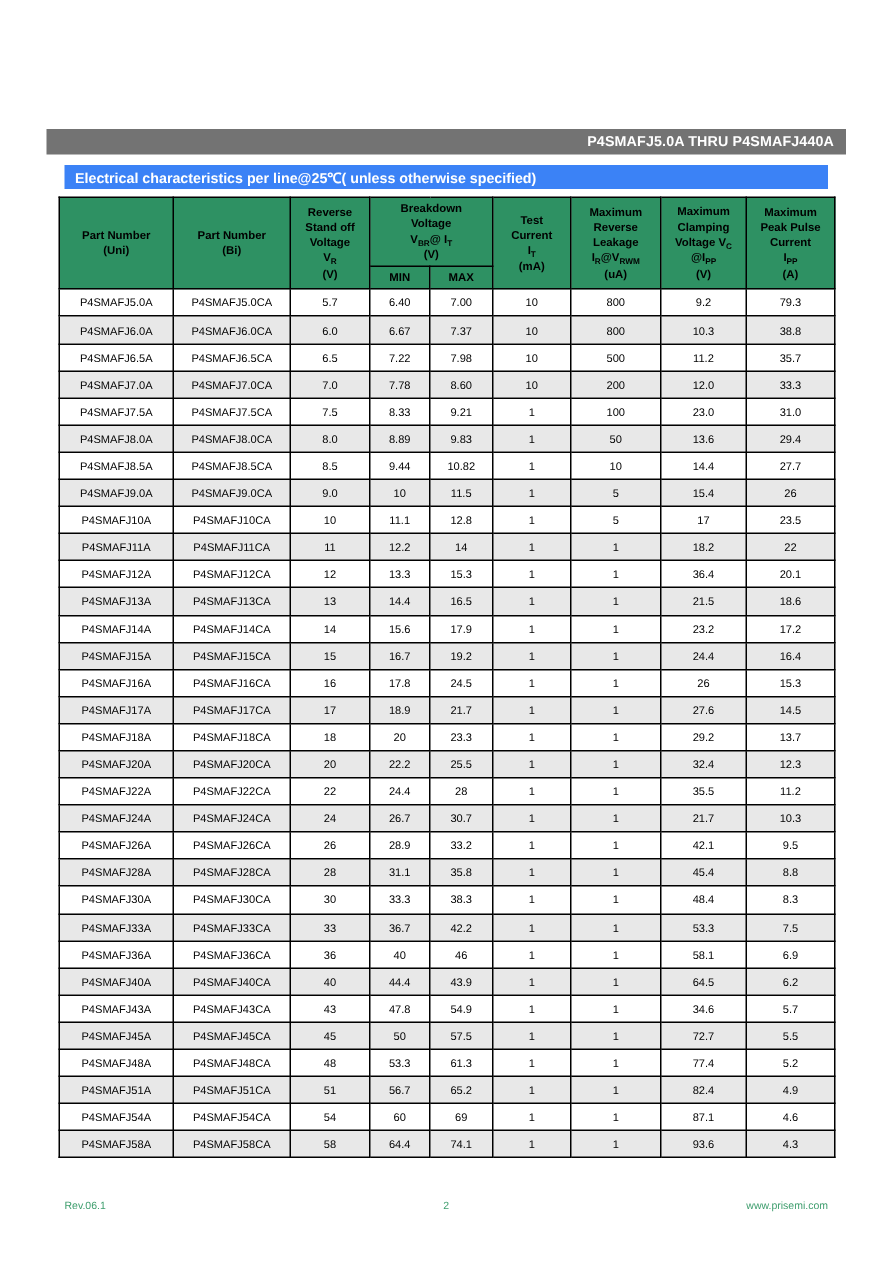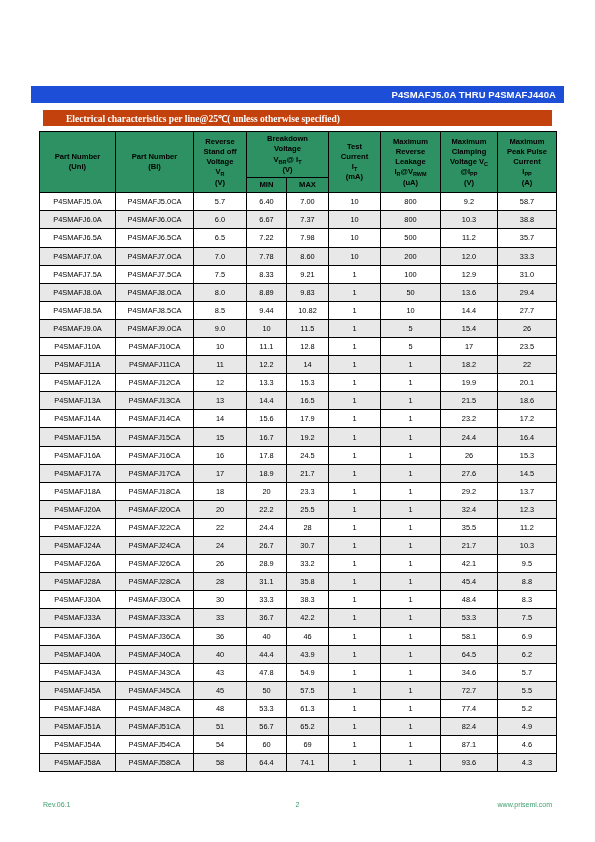--- a/index.html
+++ b/index.html
@@ -22,48 +22,47 @@
     height: 842px;
   }
 
   
   .title-bar {
     position: absolute;
     left: 31px;
     top: 86px;
     width: 533px;
     height: 17px;
-    background: #1d4ed8;
+    background: #737373;
     color: #ffffff;
     font-size: 9.5px;
     font-weight: bold;
     display: flex;
     align-items: center;
     justify-content: flex-end;
     padding-right: 8px;
     box-sizing: border-box;
     letter-spacing: 0.1px;
   }
 
   
   .section-bar {
     position: absolute;
     left: 43px;
     top: 110px;
     width: 509px;
     height: 16px;
-    background: #c2410c;
+    background: #3b82f6;
     color: #ffffff;
     font-size: 9.5px;
     font-weight: bold;
     display: flex;
     align-items: center;
-    padding-left: 23px;
+    padding-left: 7px;
     box-sizing: border-box;
-    font-family: Liberation Serif, serif;
   }
 
   
   .tbl-wrap {
     position: absolute;
     left: 39px;
     top: 131px;
     width: 517px;
   }
   table.spec {
@@ -211,21 +210,21 @@
       <tbody id="spec-body">
           <tr>
             <td>P4SMAFJ5.0A</td>
             <td>P4SMAFJ5.0CA</td>
             <td>5.7</td>
             <td>6.40</td>
             <td>7.00</td>
             <td>10</td>
             <td>800</td>
             <td>9.2</td>
-            <td>58.7</td>
+            <td>79.3</td>
           </tr>
           <tr class="alt">
             <td>P4SMAFJ6.0A</td>
             <td>P4SMAFJ6.0CA</td>
             <td>6.0</td>
             <td>6.67</td>
             <td>7.37</td>
             <td>10</td>
             <td>800</td>
             <td>10.3</td>
@@ -254,21 +253,21 @@
             <td>33.3</td>
           </tr>
           <tr>
             <td>P4SMAFJ7.5A</td>
             <td>P4SMAFJ7.5CA</td>
             <td>7.5</td>
             <td>8.33</td>
             <td>9.21</td>
             <td>1</td>
             <td>100</td>
-            <td>12.9</td>
+            <td>23.0</td>
             <td>31.0</td>
           </tr>
           <tr class="alt">
             <td>P4SMAFJ8.0A</td>
             <td>P4SMAFJ8.0CA</td>
             <td>8.0</td>
             <td>8.89</td>
             <td>9.83</td>
             <td>1</td>
             <td>50</td>
@@ -320,21 +319,21 @@
             <td>22</td>
           </tr>
           <tr>
             <td>P4SMAFJ12A</td>
             <td>P4SMAFJ12CA</td>
             <td>12</td>
             <td>13.3</td>
             <td>15.3</td>
             <td>1</td>
             <td>1</td>
-            <td>19.9</td>
+            <td>36.4</td>
             <td>20.1</td>
           </tr>
           <tr class="alt">
             <td>P4SMAFJ13A</td>
             <td>P4SMAFJ13CA</td>
             <td>13</td>
             <td>14.4</td>
             <td>16.5</td>
             <td>1</td>
             <td>1</td>

